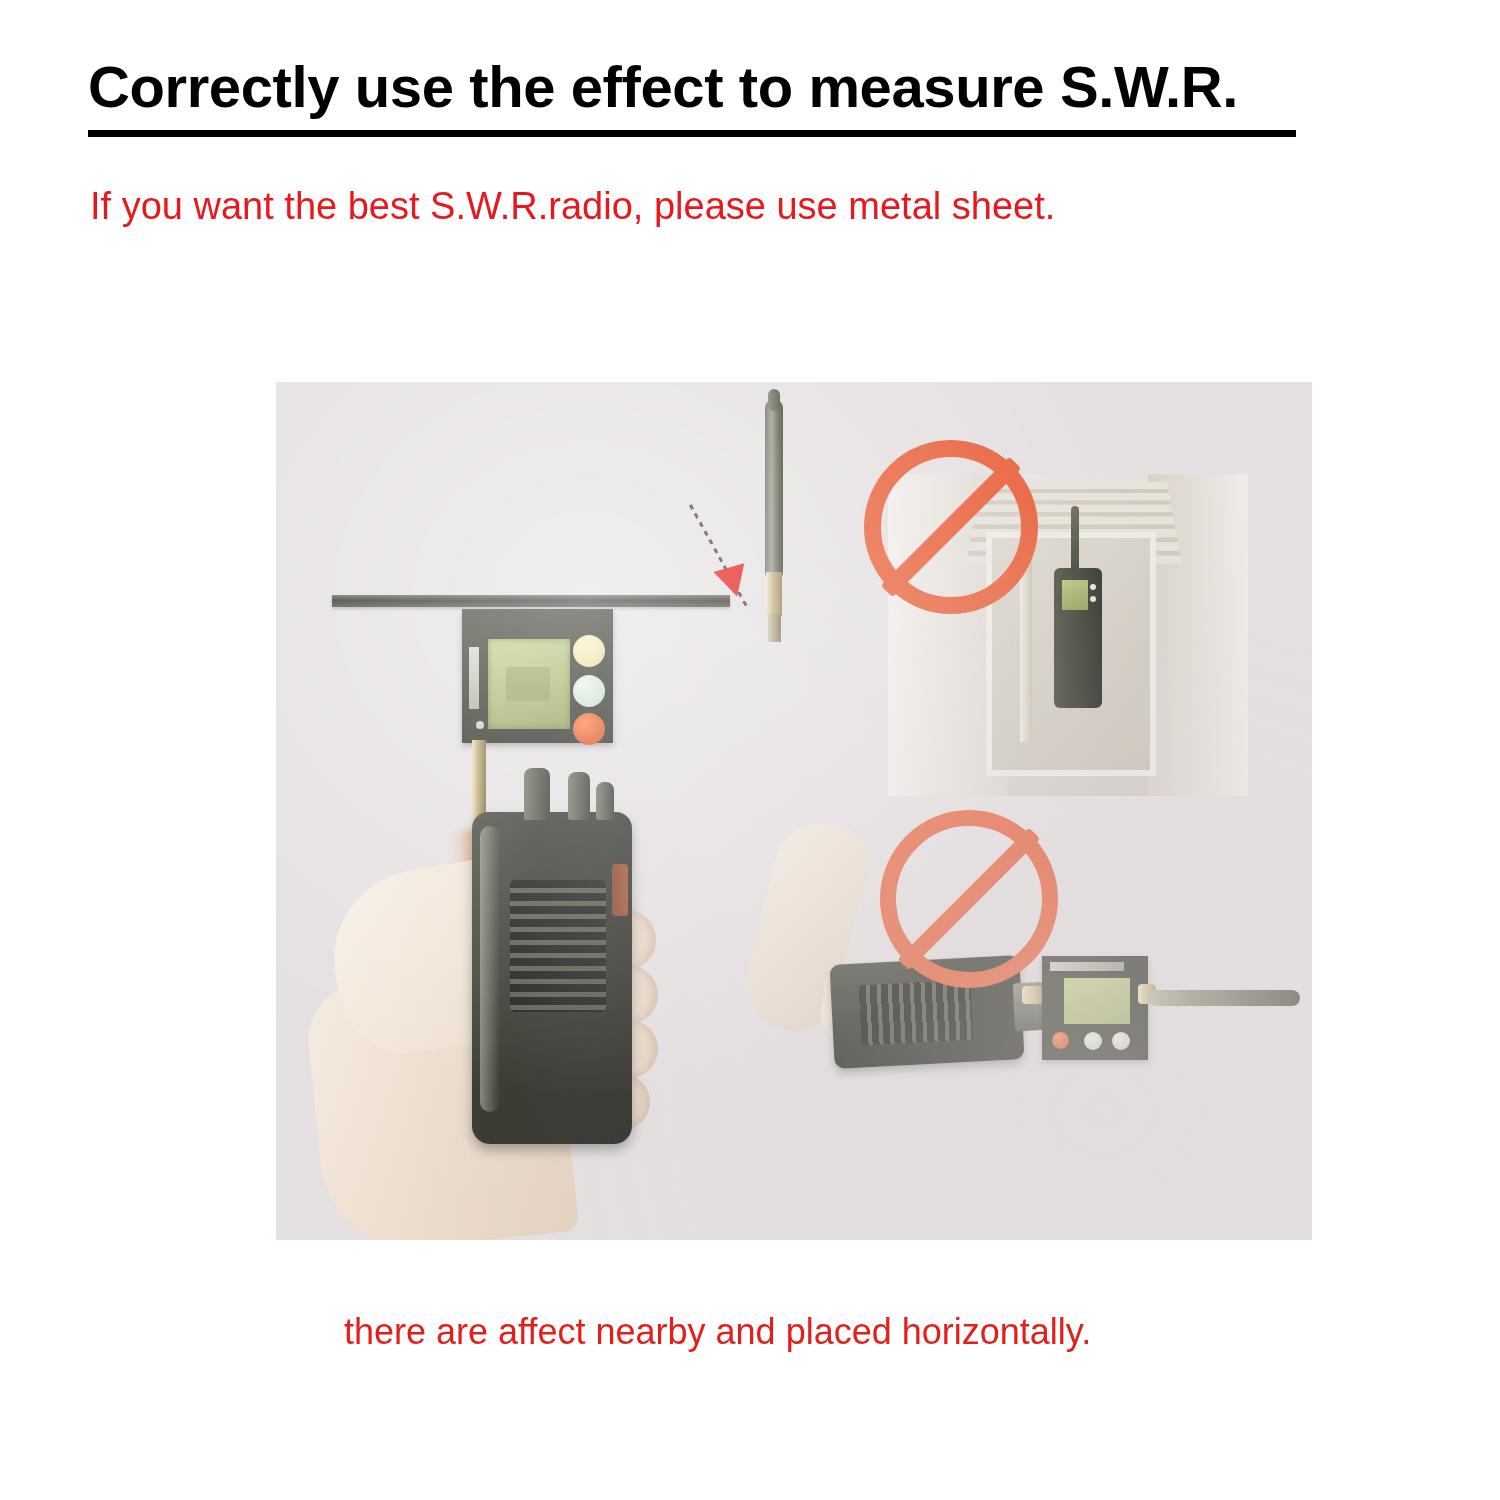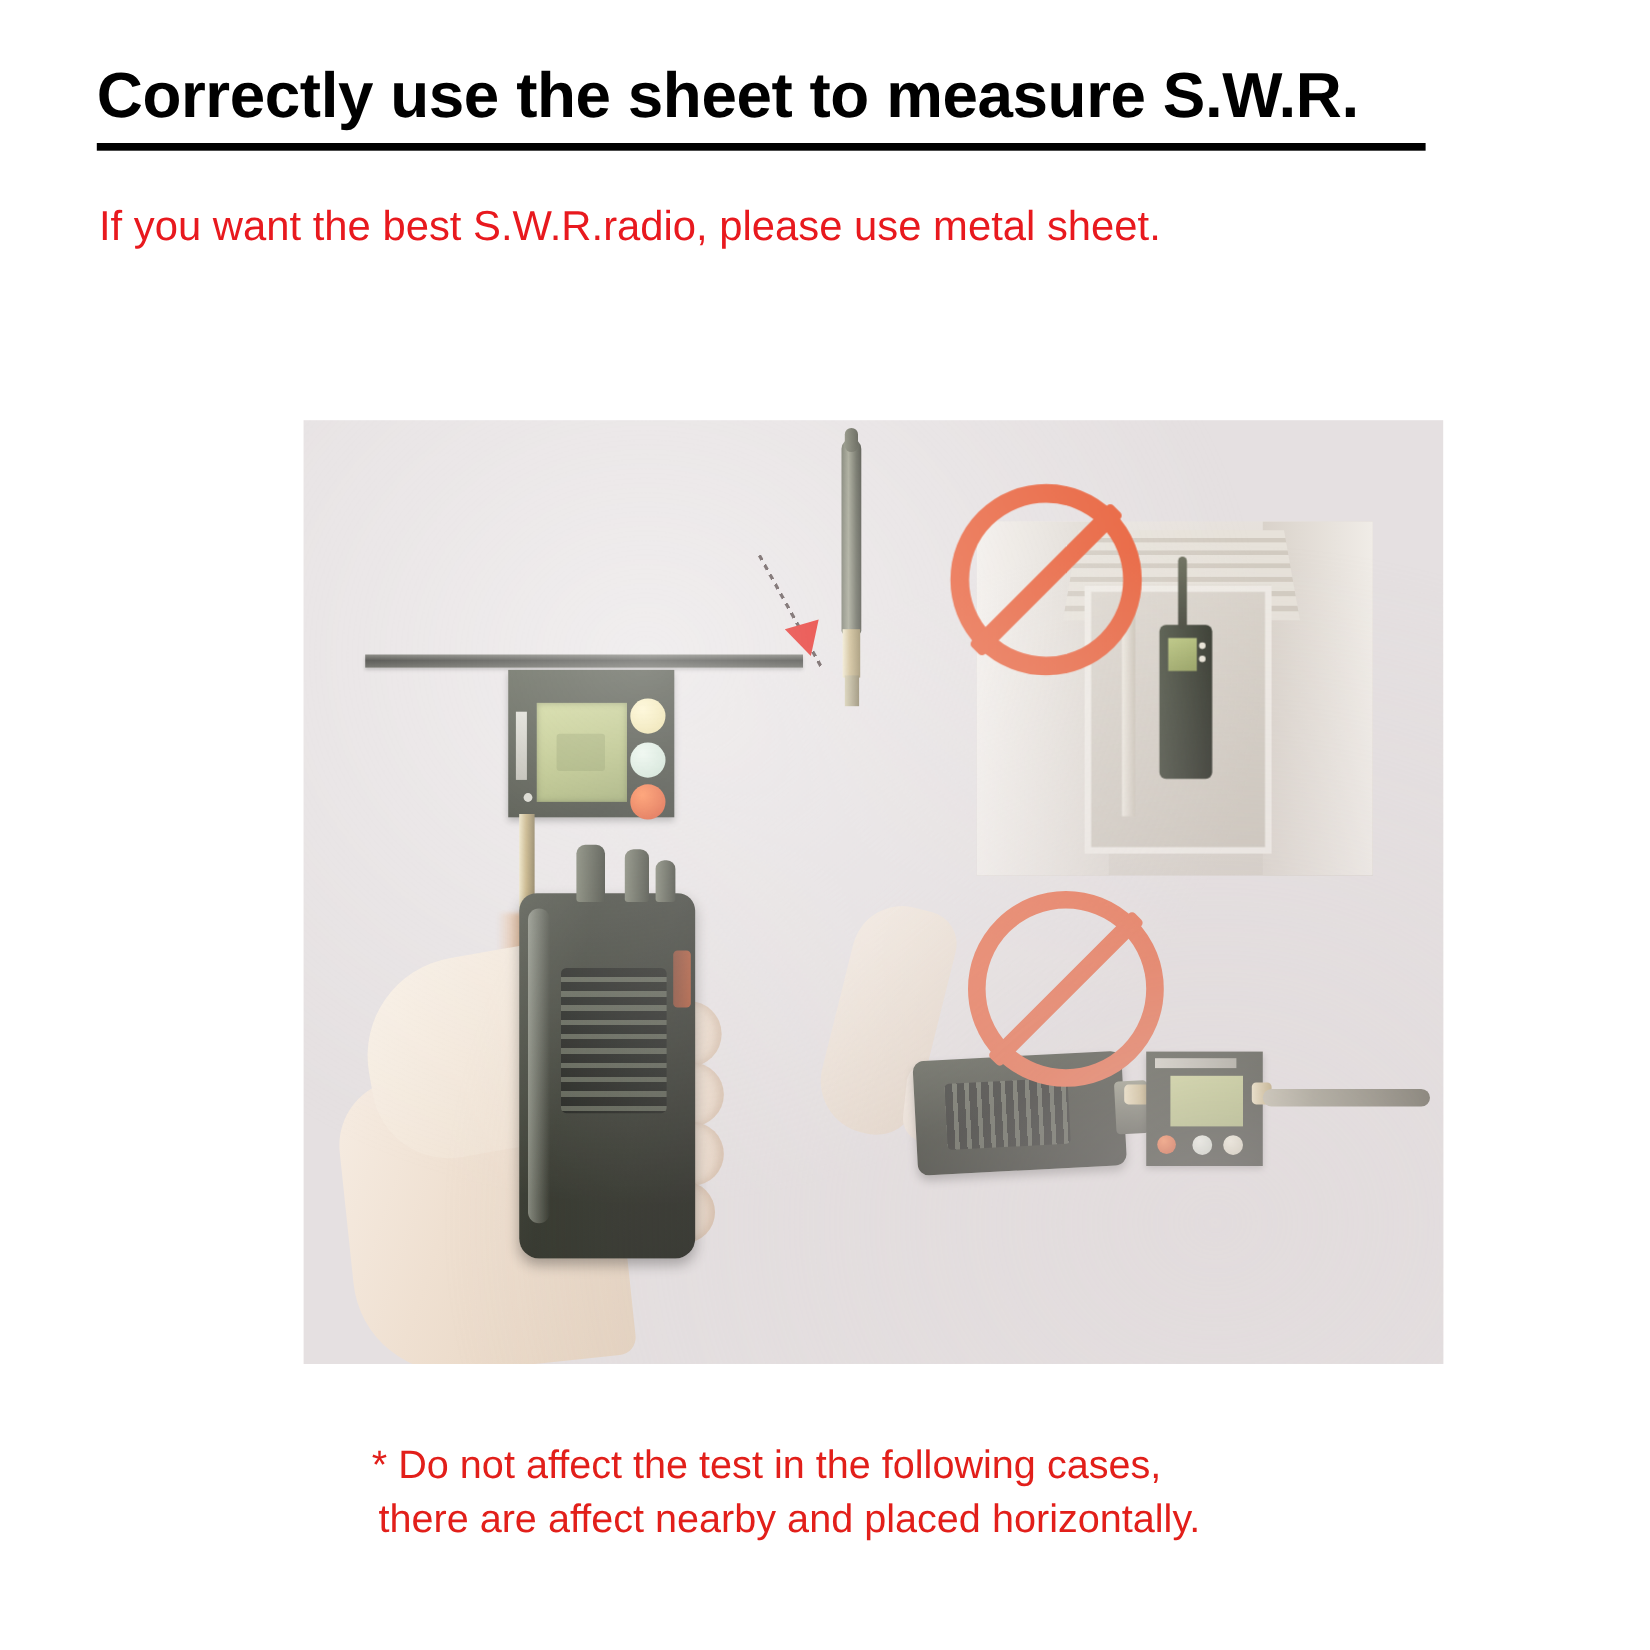--- a/index.html
+++ b/index.html
@@ -287,21 +287,21 @@
   
   .caption{
     position:absolute;left:338px;top:1308px;width:1000px;
     font-size:36px;color:#e21f1a;line-height:1.35;white-space:nowrap;
   }
   .caption .l2{display:block;margin-left:6px;}
 </style>
 </head>
 <body>
 
-<div class="page-title">Correctly use the sheet to measure S.W.R.</div>
+<div class="page-title">Correctly use the effect to measure S.W.R.</div>
 
 <div class="title-rule"></div>
 
 <div class="subtitle">If you want the best S.W.R.radio, please use metal sheet.</div>
 
 <div class="photo">
 
   <div>
 
     <div class="antenna-top"></div>
@@ -389,15 +389,14 @@
     <div class="ant-h"></div>
 
     <div class="prohibit prohibit-br">
       <div class="slash"></div>
     </div>
   </div>
 
 </div>
 
 <div class="caption">
-  <span>* Do not affect the test in the following cases,</span>
   <span class="l2">there are affect nearby and placed horizontally.</span>
 </div>
 
 </body></html>

